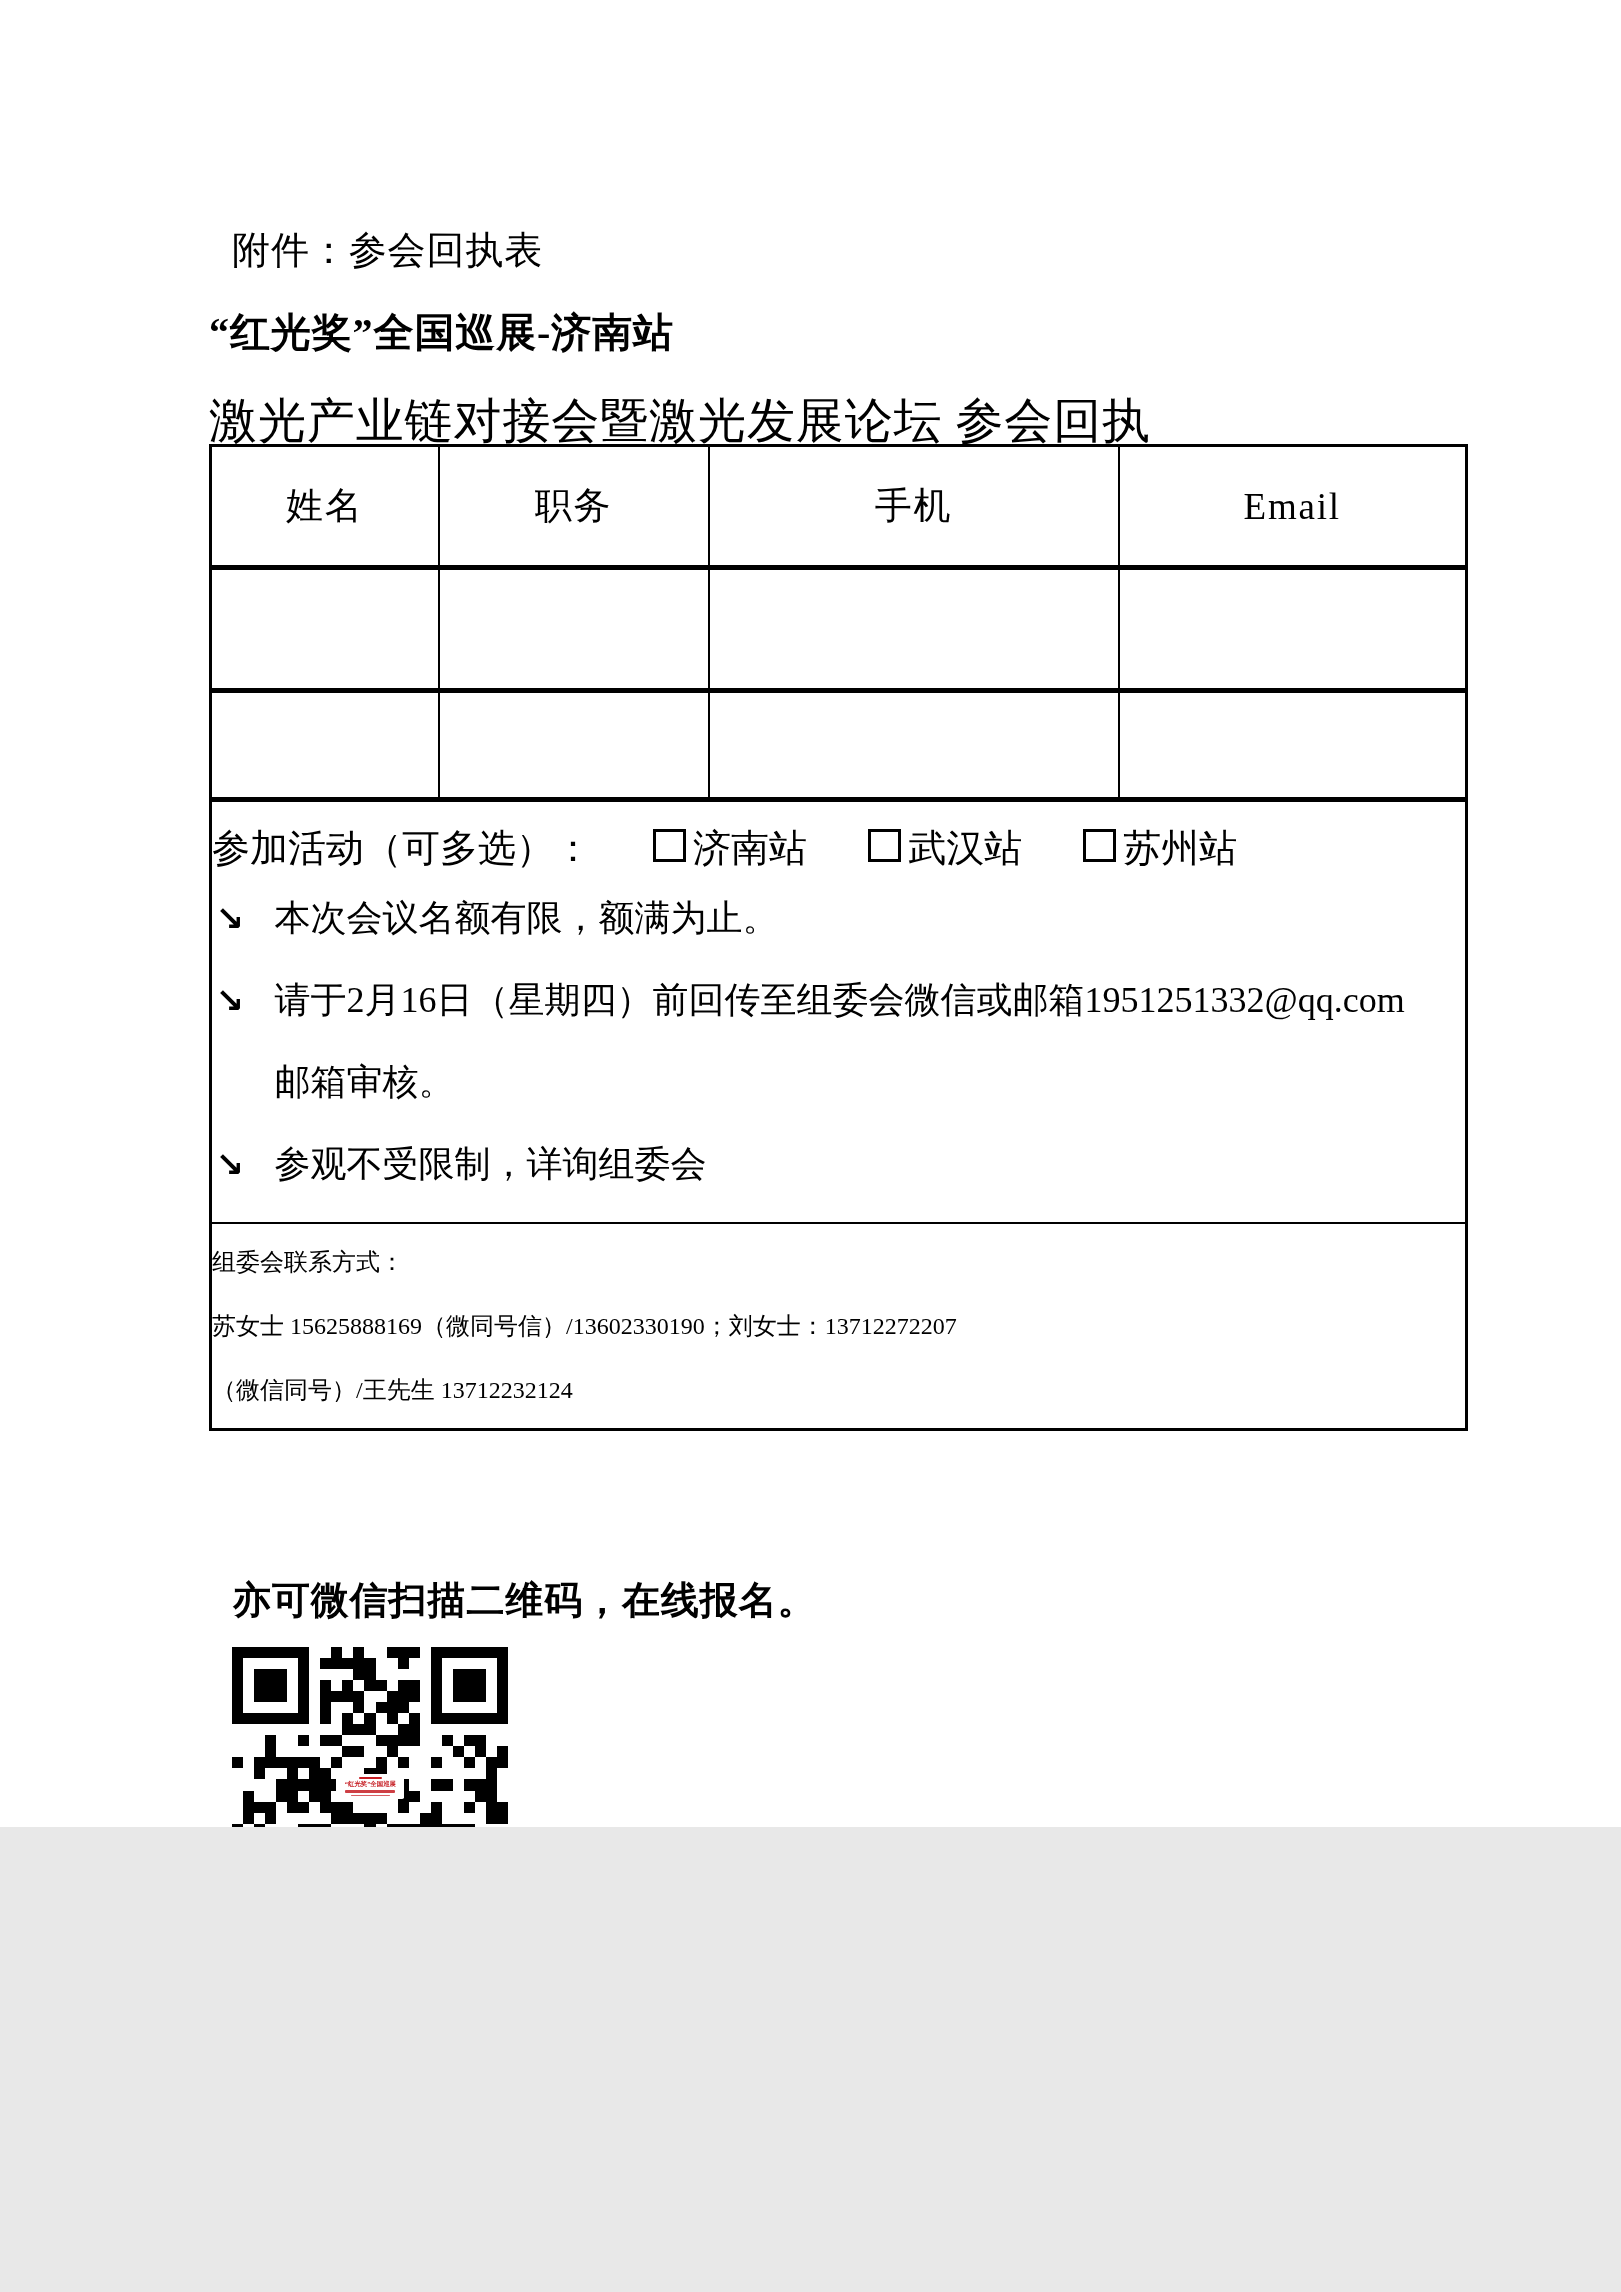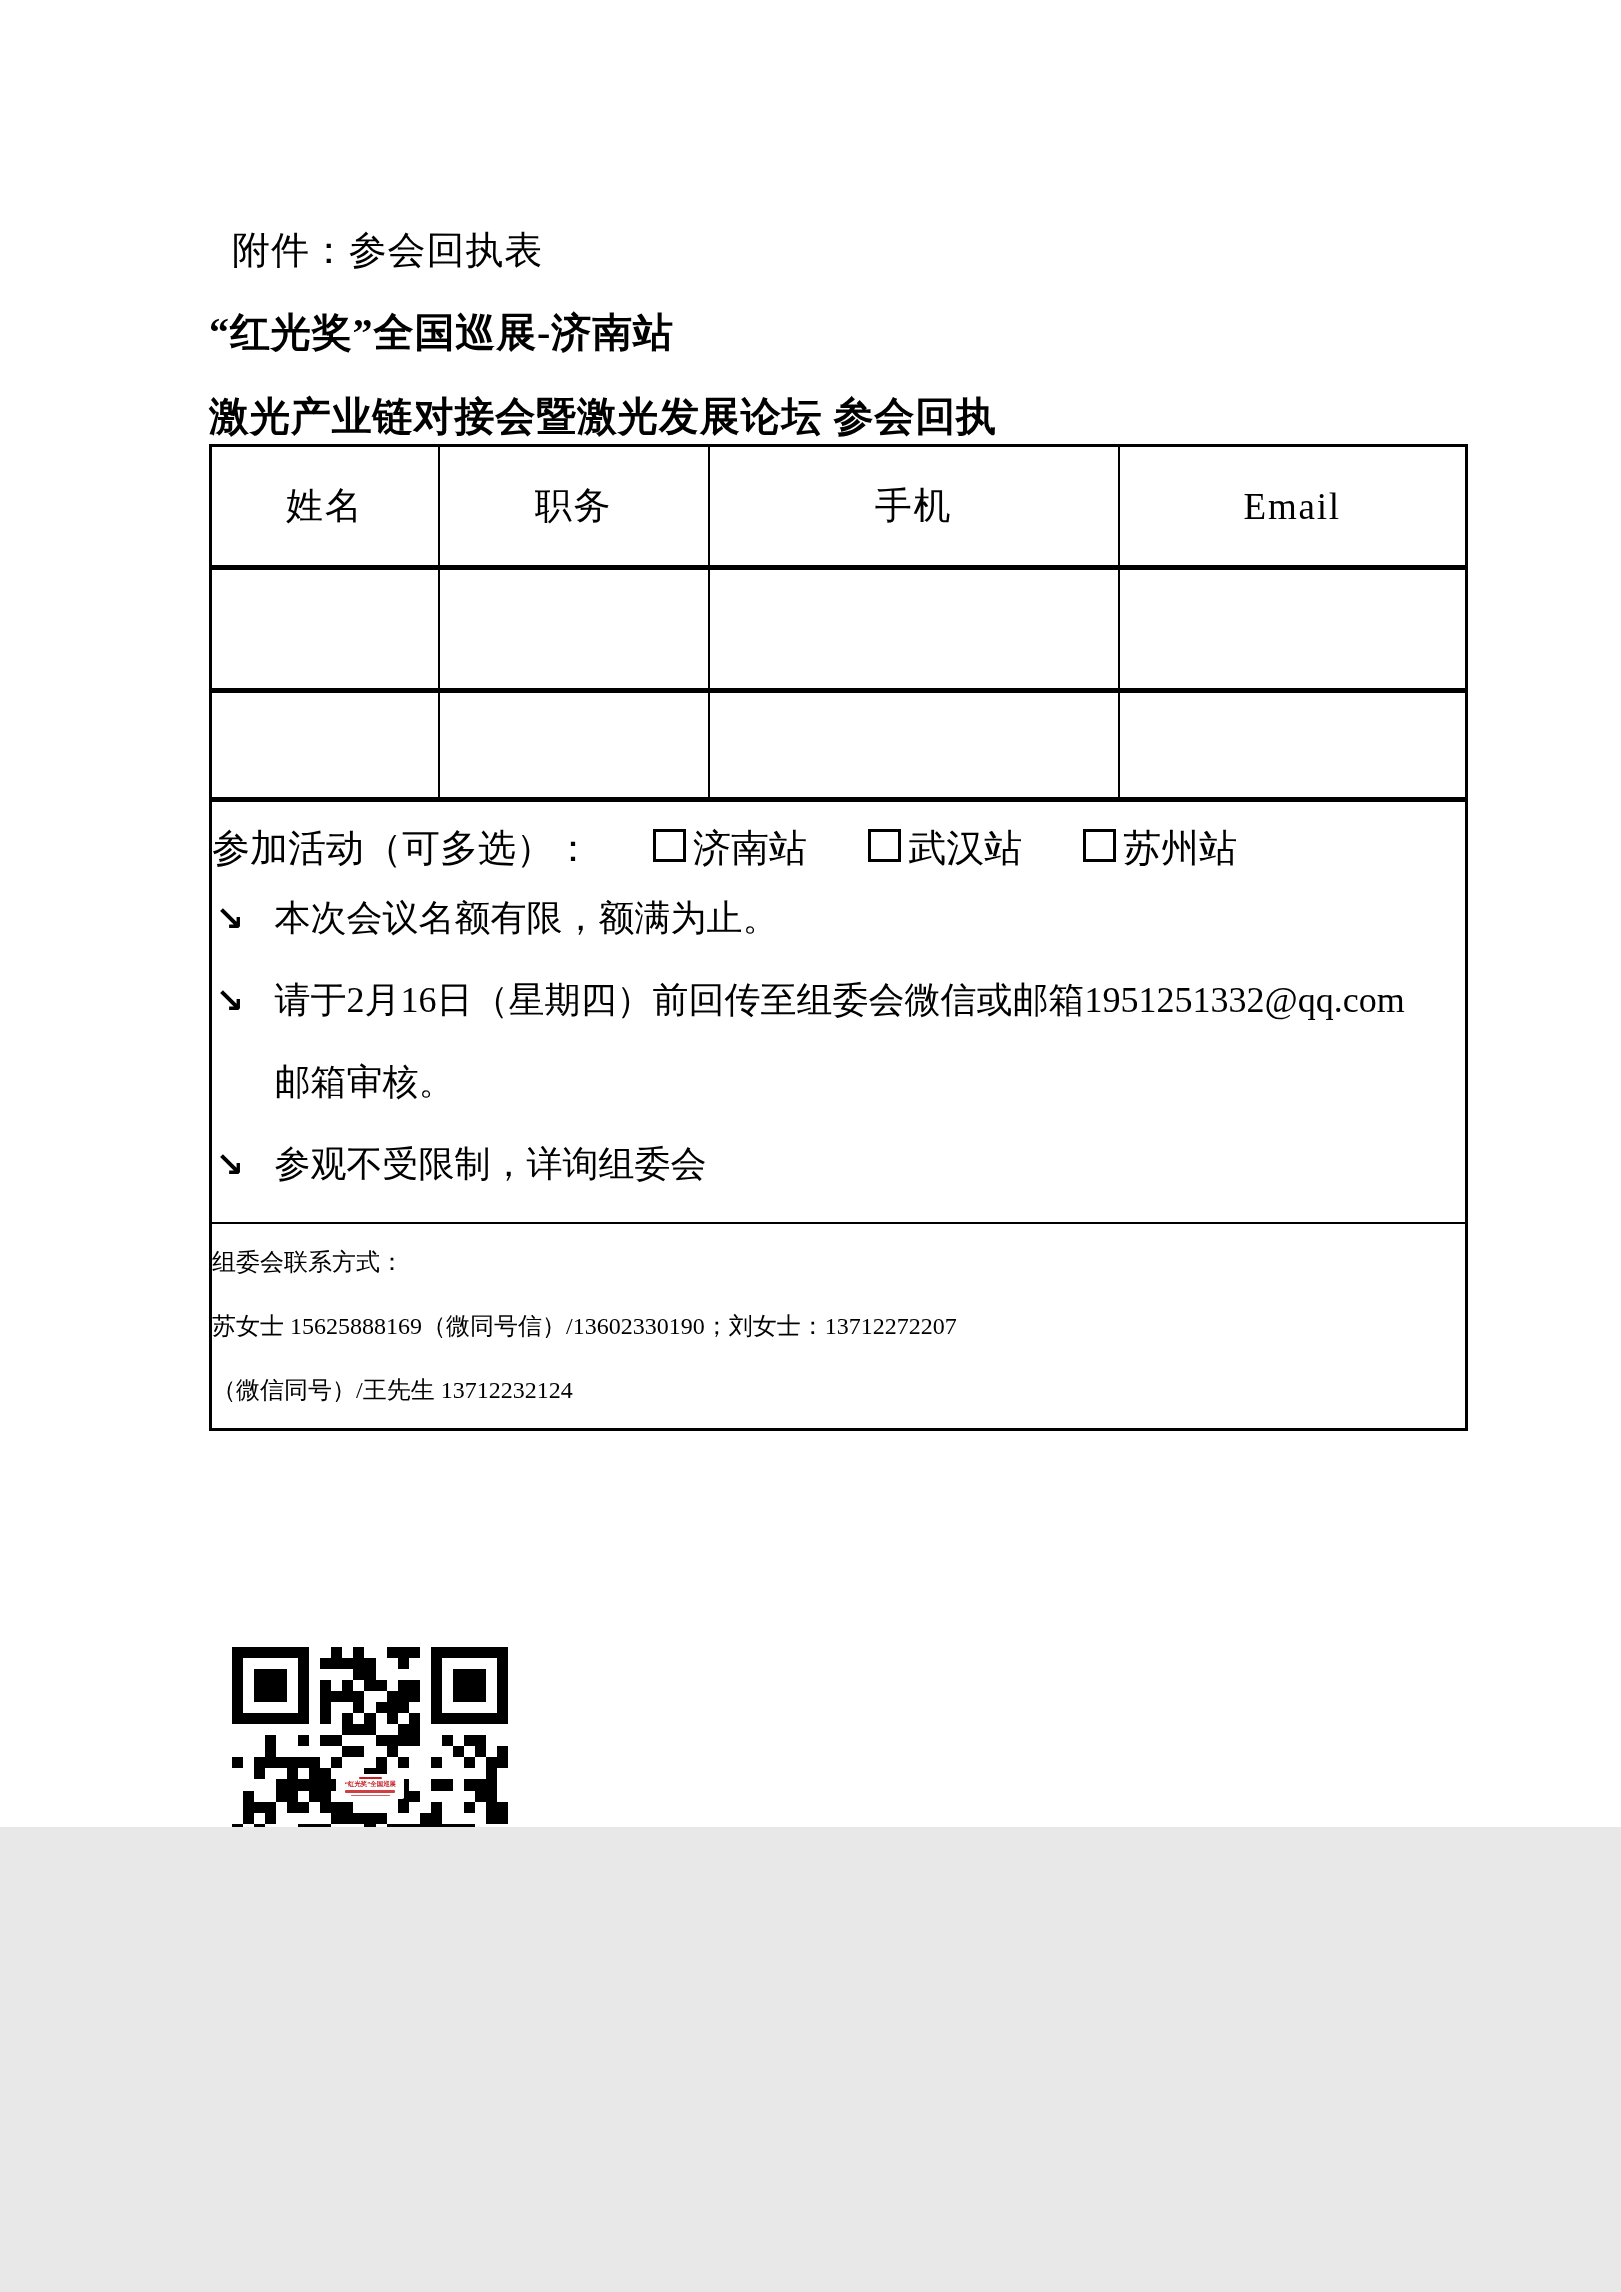--- a/index.html
+++ b/index.html
@@ -3,21 +3,21 @@
 <meta charset="utf-8">
 <style>
   html,body{margin:0;padding:0;background:#e8e8e8;}
   .page{
     position:relative;width:1622px;height:1827px;background:#ffffff;
     font-family:"Liberation Serif","DejaVu Serif",serif;color:#000;overflow:hidden;
   }
   .attachment{position:absolute;left:232px;top:225px;font-size:38px;letter-spacing:0.9px;}
   .title-strip{position:absolute;left:209px;width:1256px;}
   .t1{top:305px;font-size:40px;font-weight:bold;letter-spacing:0.9px;}
-  .t2{top:389px;font-size:40px;font-weight:bold;letter-spacing:0.9px;}
+  .t2{top:389px;font-size:48px;font-weight:normal;letter-spacing:0.9px;}
 
   table.form{
     position:absolute;left:209px;top:444px;width:1256px;
     border-collapse:collapse;table-layout:fixed;
     border:3.6px solid #000;
   }
   table.form td{border:2.7px solid #000;padding:0;vertical-align:middle;}
   table.form tr.hr td{border-bottom-width:5.3px;}
   td.lbl{text-align:center;font-size:37px;letter-spacing:1.8px;}
   tr.r-unit td{height:110px;}
@@ -132,20 +132,21 @@
       <tr class="r-contact">
         <td colspan="4" class="contact-cell">
           <div class="contact-line">组委会联系方式：</div>
           <div class="contact-line">苏女士 15625888169（微同号信）/13602330190；刘女士：13712272207</div>
           <div class="contact-line">（微信同号）/王先生 13712232124</div>
         </td>
       </tr>
     </tbody>
   </table>
 
+  <div class="qr-caption">亦可微信扫描二维码，在线报名。</div>
 
   <div class="qr" id="qr">
       <div class="m d"></div>
       <div class="m d"></div>
       <div class="m d"></div>
       <div class="m d"></div>
       <div class="m d"></div>
       <div class="m d"></div>
       <div class="m d"></div>
       <div class="m"></div>

